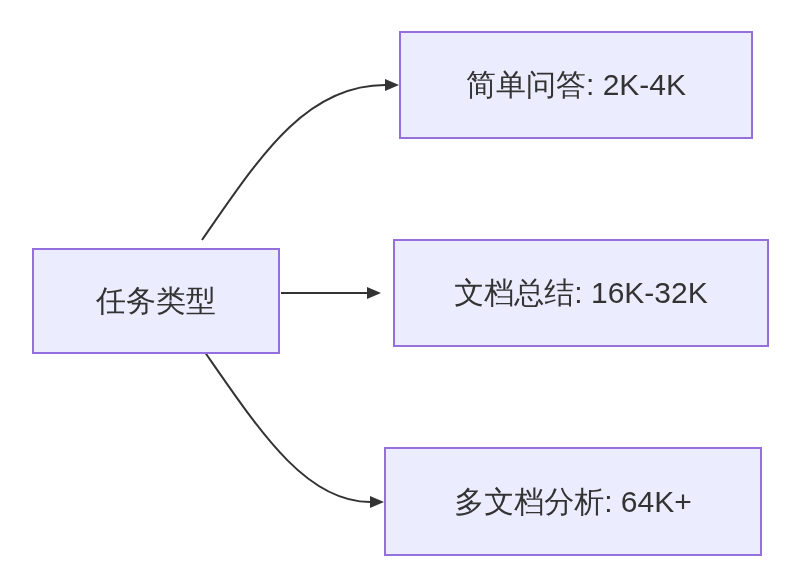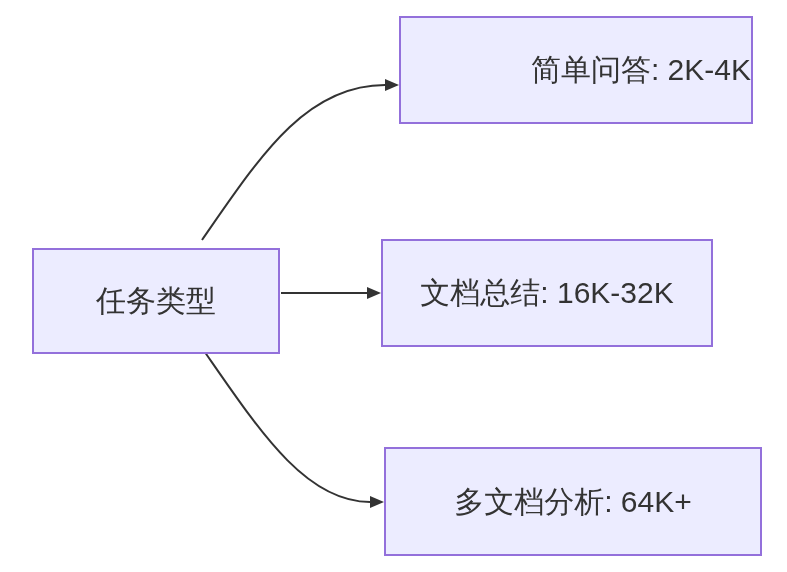--- a/index.html
+++ b/index.html
@@ -38,22 +38,22 @@
     border: 2px solid var(--node-border);
     display: flex;
     align-items: center;
     justify-content: center;
     text-align: center;
     color: var(--text-color);
     font-size: 30px;
     line-height: 1.2;
   }
   .node-root { left: 32px;  top: 248px; width: 248px; height: 106px; }
-  .node-b0   { left: 399px; top: 16px;  width: 354px; height: 108px; justify-content: flex-end; }
-  .node-b1   { left: 381px; top: 239px; width: 332px; height: 108px; }
+  .node-b0   { left: 399px; top: 31px;  width: 354px; height: 108px; }
+  .node-b1   { left: 393px; top: 239px; width: 376px; height: 108px; }
   .node-b2   { left: 384px; top: 447px; width: 378px; height: 109px; }
 </style>
 </head>
 <body>
 
 <div class="diagram">
 
   <svg class="edge-layer" viewBox="0 0 787 572" xmlns="http://www.w3.org/2000/svg">
     <defs>
       <marker id="arrowhead" viewBox="0 0 14 12" refX="0" refY="6" markerWidth="14" markerHeight="12" markerUnits="userSpaceOnUse" orient="auto">

